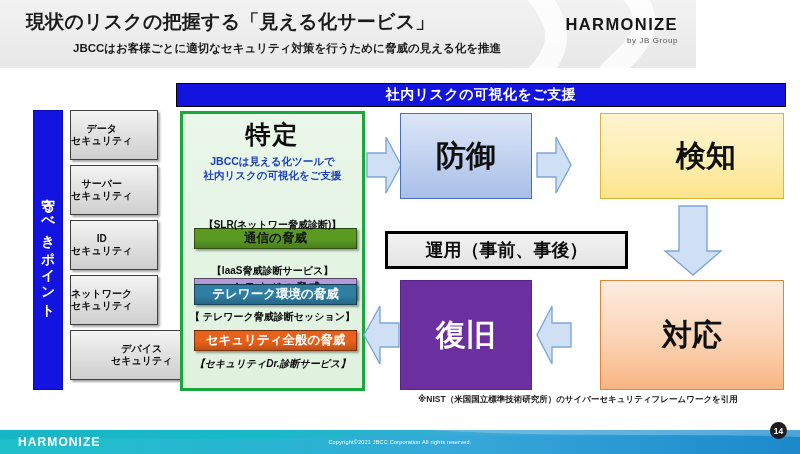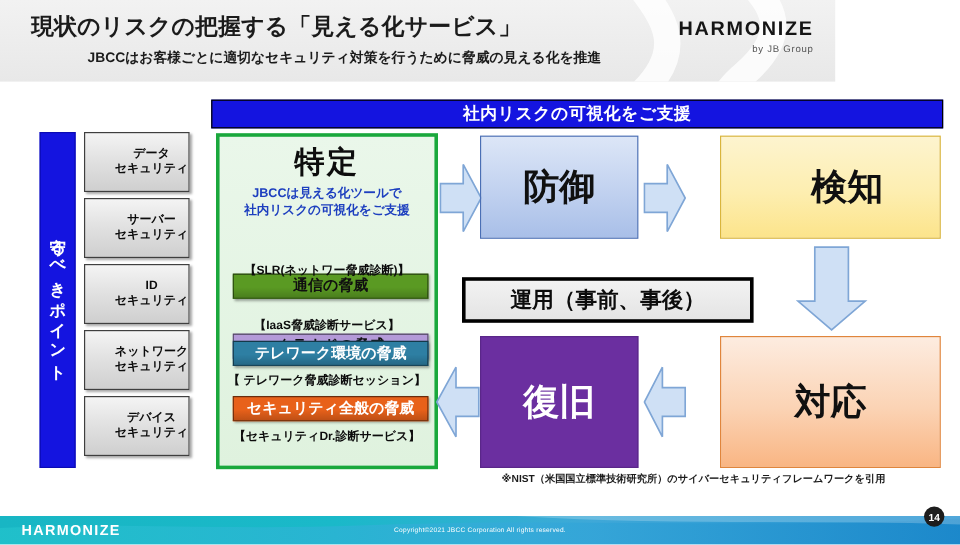--- a/index.html
+++ b/index.html
@@ -94,21 +94,21 @@
   .side-item {
     position: absolute;
     left: 70px;
     width: 86px;
     height: 48px;
     background: linear-gradient(180deg,#f4f4f4 0%,#e2e2e2 45%,#cfcfcf 100%);
     border: 1.6px solid #3f3f3f;
     box-shadow: 2px 2px 2px rgba(0,0,0,.35);
     display: flex;
     align-items: center;
-    justify-content: flex-end;
+    justify-content: flex-start;
     text-align: center;
     font-size: 10px;
     font-weight: bold;
     color: #0c0c0c;
     line-height: 1.25;
   }
 
   
   .fw-header {
     position: absolute;
@@ -313,21 +313,21 @@
     </div>
   <div class="side-item" style="top:165px;">
       <span>サーバー<br>セキュリティ</span>
     </div>
   <div class="side-item" style="top:220px;">
       <span>ID<br>セキュリティ</span>
     </div>
   <div class="side-item" style="top:275px;">
       <span>ネットワーク<br>セキュリティ</span>
     </div>
-  <div class="side-item" style="top:330px;">
+  <div class="side-item" style="top:330px;padding-left:40px;">
       <span>デバイス<br>セキュリティ</span>
     </div>
 
   <div class="fw-header">
     <span>社内リスクの可視化をご支援</span>
   </div>
 
   <div class="identify-box">
     <div class="identify-title">特定</div>
     <div class="identify-note">JBCCは見える化ツールで<br>社内リスクの可視化をご支援</div>
@@ -343,21 +343,21 @@
     <div class="threat-caption" style="top:150px;">【IaaS脅威診断サービス】</div>
 
     <div class="threat-bar" style="top: 170px; background: linear-gradient(rgb(46, 127, 163) 0%, rgb(46, 127, 163) 55%, rgba(0, 0, 0, 0.18) 100%) rgb(46, 127, 163); color: rgb(255, 255, 255);">
       <span>テレワーク環境の脅威</span>
     </div>
     <div class="threat-caption" style="top:196px;">【 テレワーク脅威診断セッション】</div>
 
     <div class="threat-bar" style="top: 216px; background: linear-gradient(rgb(232, 97, 26) 0%, rgb(232, 97, 26) 55%, rgba(0, 0, 0, 0.18) 100%) rgb(232, 97, 26); color: rgb(255, 255, 255);">
       <span>セキュリティ全般の脅威</span>
     </div>
-    <div class="threat-caption" style="top:243px;">【セキュリティDr.診断サービス】</div>
+    <div class="threat-caption" style="top:243px;font-style:italic;">【セキュリティDr.診断サービス】</div>
   </div>
 
   <svg class="arrow" style="left:366px; top:134px; width:36px; height:62px;" viewBox="0 0 36 62">
     <polygon points="1,19 20,19 20,3 35,31 20,59 20,43 1,43" fill="#cfe0f5" stroke="#7fa6d6" stroke-width="1.4"></polygon>
   </svg>
 
   <svg class="arrow" style="left:536px; top:134px; width:36px; height:62px;" viewBox="0 0 36 62">
     <polygon points="1,19 20,19 20,3 35,31 20,59 20,43 1,43" fill="#cfe0f5" stroke="#7fa6d6" stroke-width="1.4"></polygon>
   </svg>
 

